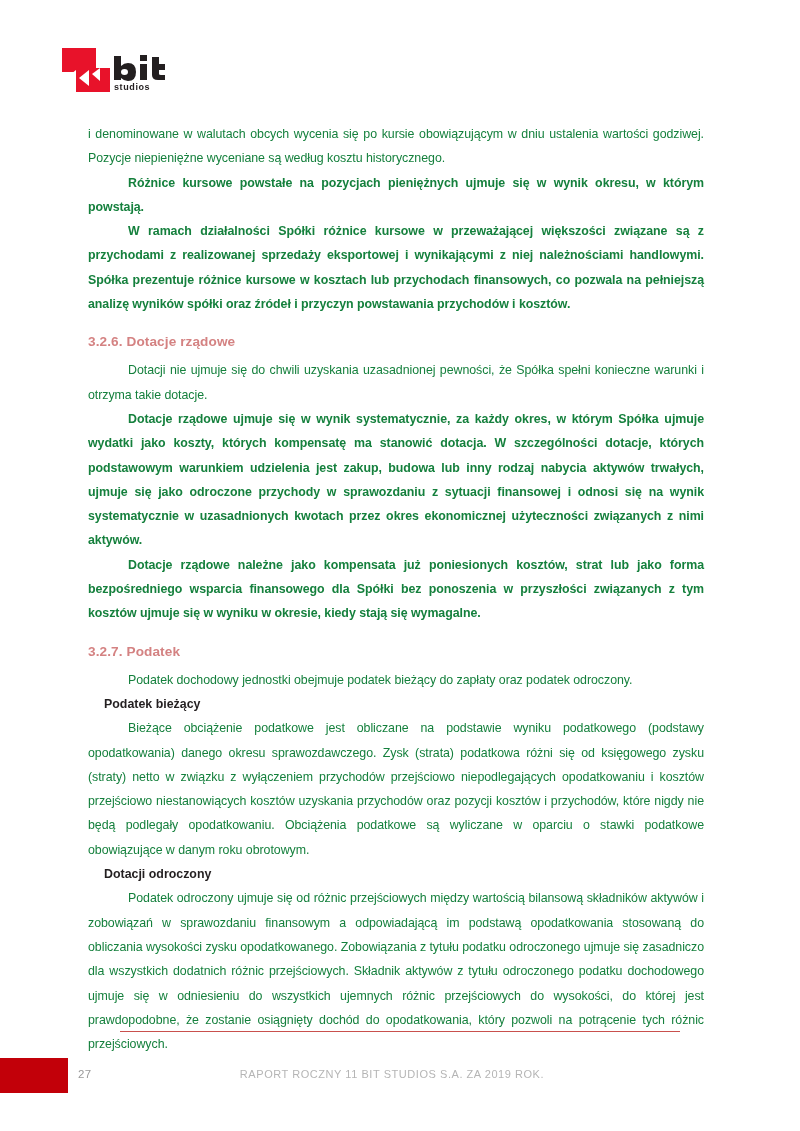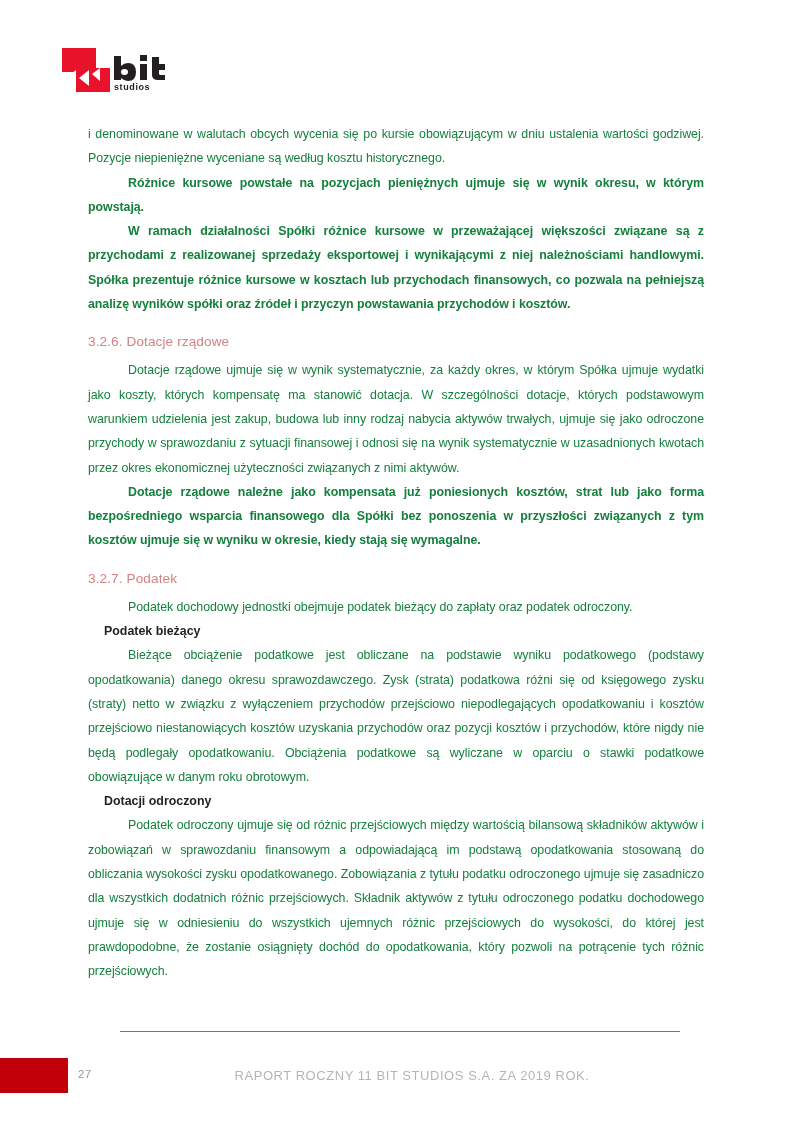--- a/index.html
+++ b/index.html
@@ -64,21 +64,21 @@
   p.body-text.indent {
     text-indent: 40px;
   }
   p.body-text + p.body-text {
     margin-top: 0;
     font-weight: bold;
   }
   h2.section-heading {
     margin: 18px 0 9px 0;
     font-size: 13.6px;
-    font-weight: normal;
+    font-weight: bold;
     color: #d48282;
     letter-spacing: 0.1px;
   }
   .sub-heading {
     display: block;
     font-size: 12.4px;
     font-weight: bold;
     color: #231f20;
     line-height: 24.3px;
     margin-left: 16px;
@@ -106,25 +106,25 @@
     position: absolute;
     left: 78px;
     top: 1068px;
     width: 40px;
     font-size: 11.5px;
     color: #9a9a9a;
     letter-spacing: 0.4px;
   }
   .footer-title {
     position: absolute;
-    left: 132px;
+    left: 112px;
     top: 1068px;
     width: 560px;
     text-align: center;
-    font-size: 13px;
+    font-size: 11px;
     color: #b5b5b5;
     letter-spacing: 0.55px;
   }
 </style>
 </head>
 <body>
 
 <div class="header">
   <div class="logo">
     <svg class="logo-mark" viewBox="0 0 48 44">
@@ -145,20 +145,21 @@
 </div>
 
 <div class="doc">
 
   <p class="body-text">i denominowane w walutach obcych wycenia się po kursie obowiązującym w dniu ustalenia wartości godziwej. Pozycje niepieniężne wyceniane są według kosztu historycznego.</p>
   <p class="body-text indent">Różnice kursowe powstałe na pozycjach pieniężnych ujmuje się w wynik okresu, w którym powstają.</p>
   <p class="body-text indent">W ramach działalności Spółki różnice kursowe w przeważającej większości związane są z przychodami z realizowanej sprzedaży eksportowej i wynikającymi z niej należnościami handlowymi. Spółka prezentuje różnice kursowe w kosztach lub przychodach finansowych, co pozwala na pełniejszą analizę wyników spółki oraz źródeł i przyczyn powstawania przychodów i kosztów.</p>
 
   <h2 class="section-heading">3.2.6. Dotacje rządowe</h2>
 
+  <p class="body-text indent">Dotacji nie ujmuje się do chwili uzyskania uzasadnionej pewności, że Spółka spełni konieczne warunki i otrzyma takie dotacje.</p>
   <p class="body-text indent">Dotacje rządowe ujmuje się w wynik systematycznie, za każdy okres, w którym Spółka ujmuje wydatki jako koszty, których kompensatę ma stanowić dotacja. W szczególności dotacje, których podstawowym warunkiem udzielenia jest zakup, budowa lub inny rodzaj nabycia aktywów trwałych, ujmuje się jako odroczone przychody w sprawozdaniu z sytuacji finansowej i odnosi się na wynik systematycznie w uzasadnionych kwotach przez okres ekonomicznej użyteczności związanych z nimi aktywów.</p>
   <p class="body-text indent">Dotacje rządowe należne jako kompensata już poniesionych kosztów, strat lub jako forma bezpośredniego wsparcia finansowego dla Spółki bez ponoszenia w przyszłości związanych z tym kosztów ujmuje się w wyniku w okresie, kiedy stają się wymagalne.</p>
 
   <h2 class="section-heading">3.2.7. Podatek</h2>
 
   <p class="body-text indent">Podatek dochodowy jednostki obejmuje podatek bieżący do zapłaty oraz podatek odroczony.</p>
 
   <span class="sub-heading">Podatek bieżący</span>
 
   <p class="body-text indent">Bieżące obciążenie podatkowe jest obliczane na podstawie wyniku podatkowego (podstawy opodatkowania) danego okresu sprawozdawczego. Zysk (strata) podatkowa różni się od księgowego zysku (straty) netto w związku z wyłączeniem przychodów przejściowo niepodlegających opodatkowaniu i kosztów przejściowo niestanowiących kosztów uzyskania przychodów oraz pozycji kosztów i przychodów, które nigdy nie będą podlegały opodatkowaniu. Obciążenia podatkowe są wyliczane w oparciu o stawki podatkowe obowiązujące w danym roku obrotowym.</p>

